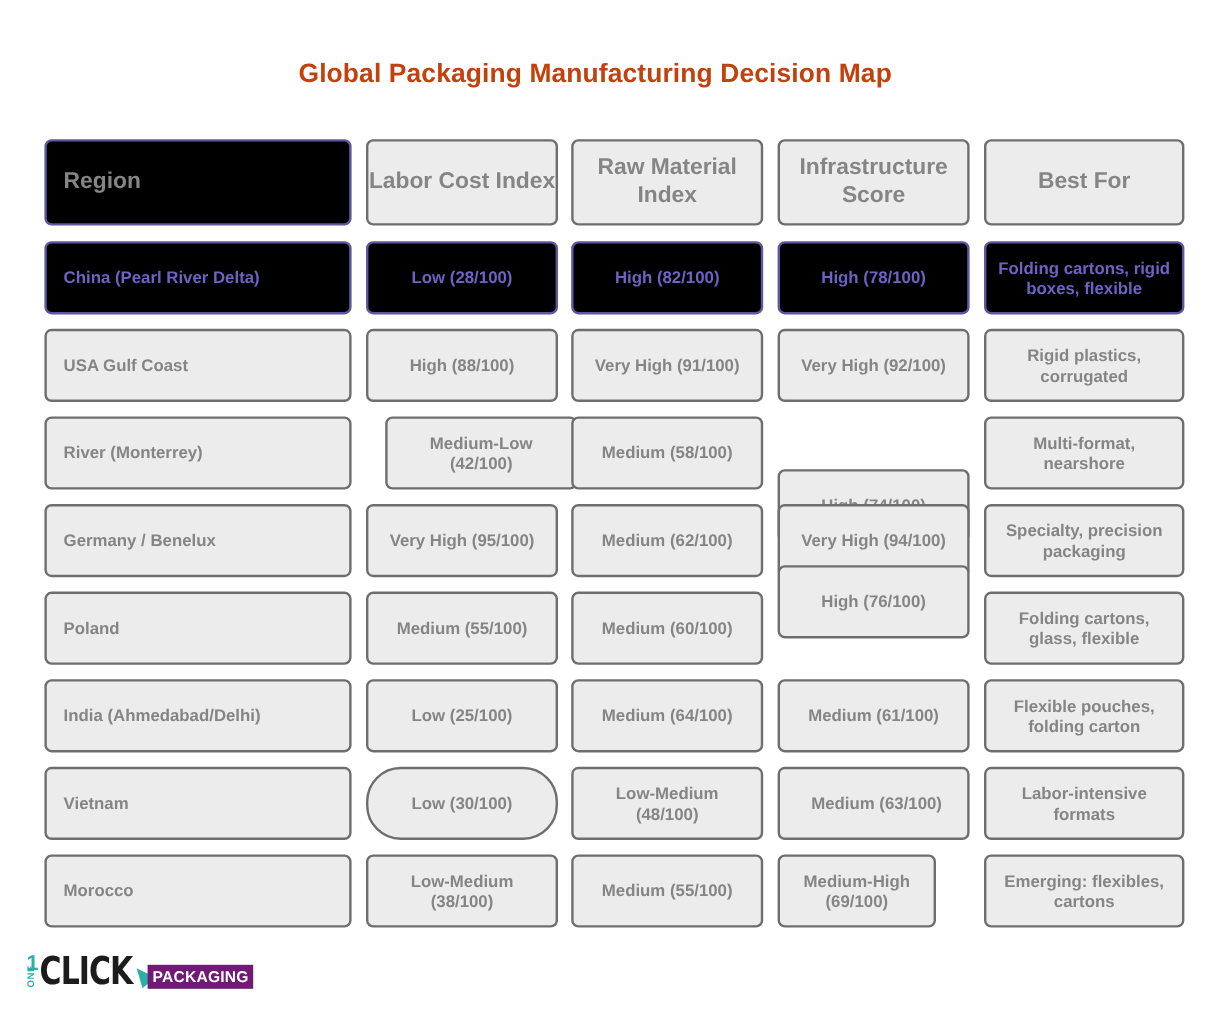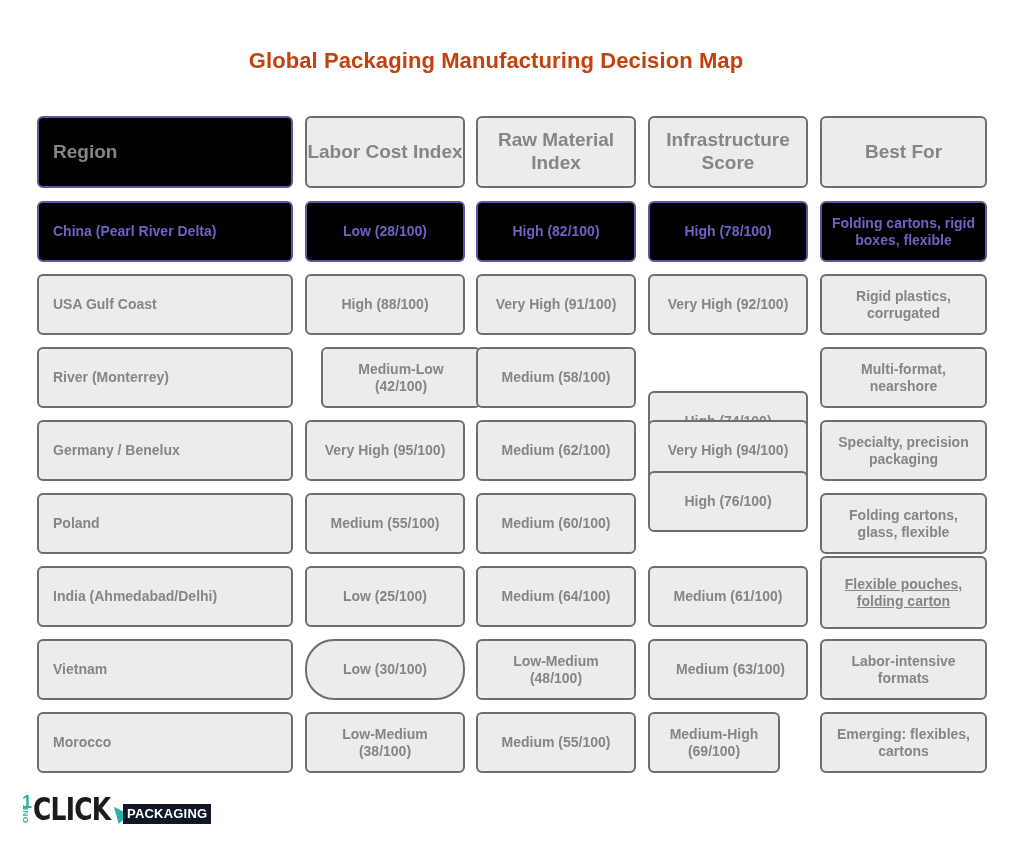--- a/index.html
+++ b/index.html
@@ -10,21 +10,21 @@
   .cell.hl { background: #000000; border-color: #5e57a0; color: #6c63c4; }
   .cell.region { justify-content: flex-start; padding-left: 14px; font-size: 14px; text-align: left; }
   .cell.head { font-size: 19px; }
   .cell.val { font-size: 14px; padding: 0 8px; }
   .logo { position: absolute; left: 20px; top: 793px; height: 32px; width: 200px; }
   .logo .one { position: absolute; left: 0; top: 0; width: 12px; height: 32px; }
   .logo .one-digit { position: absolute; left: 2px; top: 0; font-size: 18px; font-weight: bold; color: #2bb0a8; line-height: 18px; }
   .logo .one-text { position: absolute; left: 1px; top: 30px; transform: rotate(-90deg); transform-origin: left top; font-size: 8px; font-weight: bold; color: #2bb0a8; letter-spacing: 0.5px; }
   .logo .click { position: absolute; left: 13px; top: -3px; font-size: 32px; font-weight: bold; color: #1c1c1c; letter-spacing: -1px; font-family: "DejaVu Sans", sans-serif; transform: scaleX(0.78); transform-origin: left top; }
   .logo .cursor { position: absolute; left: 92px; top: 12px; width: 0; height: 0; border-left: 7px solid transparent; border-right: 7px solid transparent; border-bottom: 16px solid #2bb0a8; transform: rotate(-40deg); }
-  .logo .pack { position: absolute; left: 103px; top: 11px; height: 20px; padding: 0 4px; background: #0f172a; color: #ffffff; font-size: 13px; font-weight: bold; line-height: 20px; letter-spacing: 0.2px; }
+  .logo .pack { position: absolute; left: 103px; top: 11px; height: 20px; padding: 0 4px; background: #701a75; color: #ffffff; font-size: 13px; font-weight: bold; line-height: 20px; letter-spacing: 0.2px; }
 </style>
 </head>
 <body>
 
 <div class="title">Global Packaging Manufacturing Decision Map</div>
 
 <div class="grid" id="grid">
     <div class="cell head region hl" style="font-size: 19px; color: rgb(133, 133, 133); left: 0px; top: 0px; width: 256px; height: 72px;">Region</div>
     <div class="cell head" style="left: 268px; top: 0px; width: 160px; height: 72px; text-align: right;">Labor Cost Index</div>
     <div class="cell head" style="left: 439px; top: 0px; width: 160px; height: 72px;">Raw Material Index</div>
@@ -52,21 +52,21 @@
     <div class="cell val" style="left: 783px; top: 304px; width: 167px; height: 61px;">Specialty, precision packaging</div>
     <div class="cell region" style="left: 0px; top: 377px; width: 256px; height: 61px;">Poland</div>
     <div class="cell val" style="left: 268px; top: 377px; width: 160px; height: 61px;">Medium (55/100)</div>
     <div class="cell val" style="left: 439px; top: 377px; width: 160px; height: 61px;">Medium (60/100)</div>
     <div class="cell val" style="left: 611px; top: 355px; width: 160px; height: 61px;">High (76/100)</div>
     <div class="cell val" style="left: 783px; top: 377px; width: 167px; height: 61px;">Folding cartons, glass, flexible</div>
     <div class="cell region" style="left: 0px; top: 450px; width: 256px; height: 61px;">India (Ahmedabad/Delhi)</div>
     <div class="cell val" style="left: 268px; top: 450px; width: 160px; height: 61px;">Low (25/100)</div>
     <div class="cell val" style="left: 439px; top: 450px; width: 160px; height: 61px;">Medium (64/100)</div>
     <div class="cell val" style="left: 611px; top: 450px; width: 160px; height: 61px;">Medium (61/100)</div>
-    <div class="cell val" style="left: 783px; top: 440px; width: 167px; height: 73px; text-decoration: underline;">Flexible pouches, folding carton</div>
+    <div class="cell val" style="left: 783px; top: 450px; width: 167px; height: 61px;">Flexible pouches, folding carton</div>
     <div class="cell region" style="left: 0px; top: 523px; width: 256px; height: 61px;">Vietnam</div>
     <div class="cell val" style="left: 268px; top: 523px; width: 160px; height: 61px; border-radius: 29px;">Low (30/100)</div>
     <div class="cell val" style="left: 439px; top: 523px; width: 160px; height: 61px;">Low-Medium (48/100)</div>
     <div class="cell val" style="left: 611px; top: 523px; width: 160px; height: 61px; padding-left: 13px;">Medium (63/100)</div>
     <div class="cell val" style="left: 783px; top: 523px; width: 167px; height: 61px;">Labor-intensive formats</div>
     <div class="cell region" style="left: 0px; top: 596px; width: 256px; height: 61px;">Morocco</div>
     <div class="cell val" style="left: 268px; top: 596px; width: 160px; height: 61px;">Low-Medium (38/100)</div>
     <div class="cell val" style="left: 439px; top: 596px; width: 160px; height: 61px;">Medium (55/100)</div>
     <div class="cell val" style="left: 611px; top: 596px; width: 132px; height: 61px;">Medium-High (69/100)</div>
     <div class="cell val" style="left: 783px; top: 596px; width: 167px; height: 61px;">Emerging: flexibles, cartons</div>

